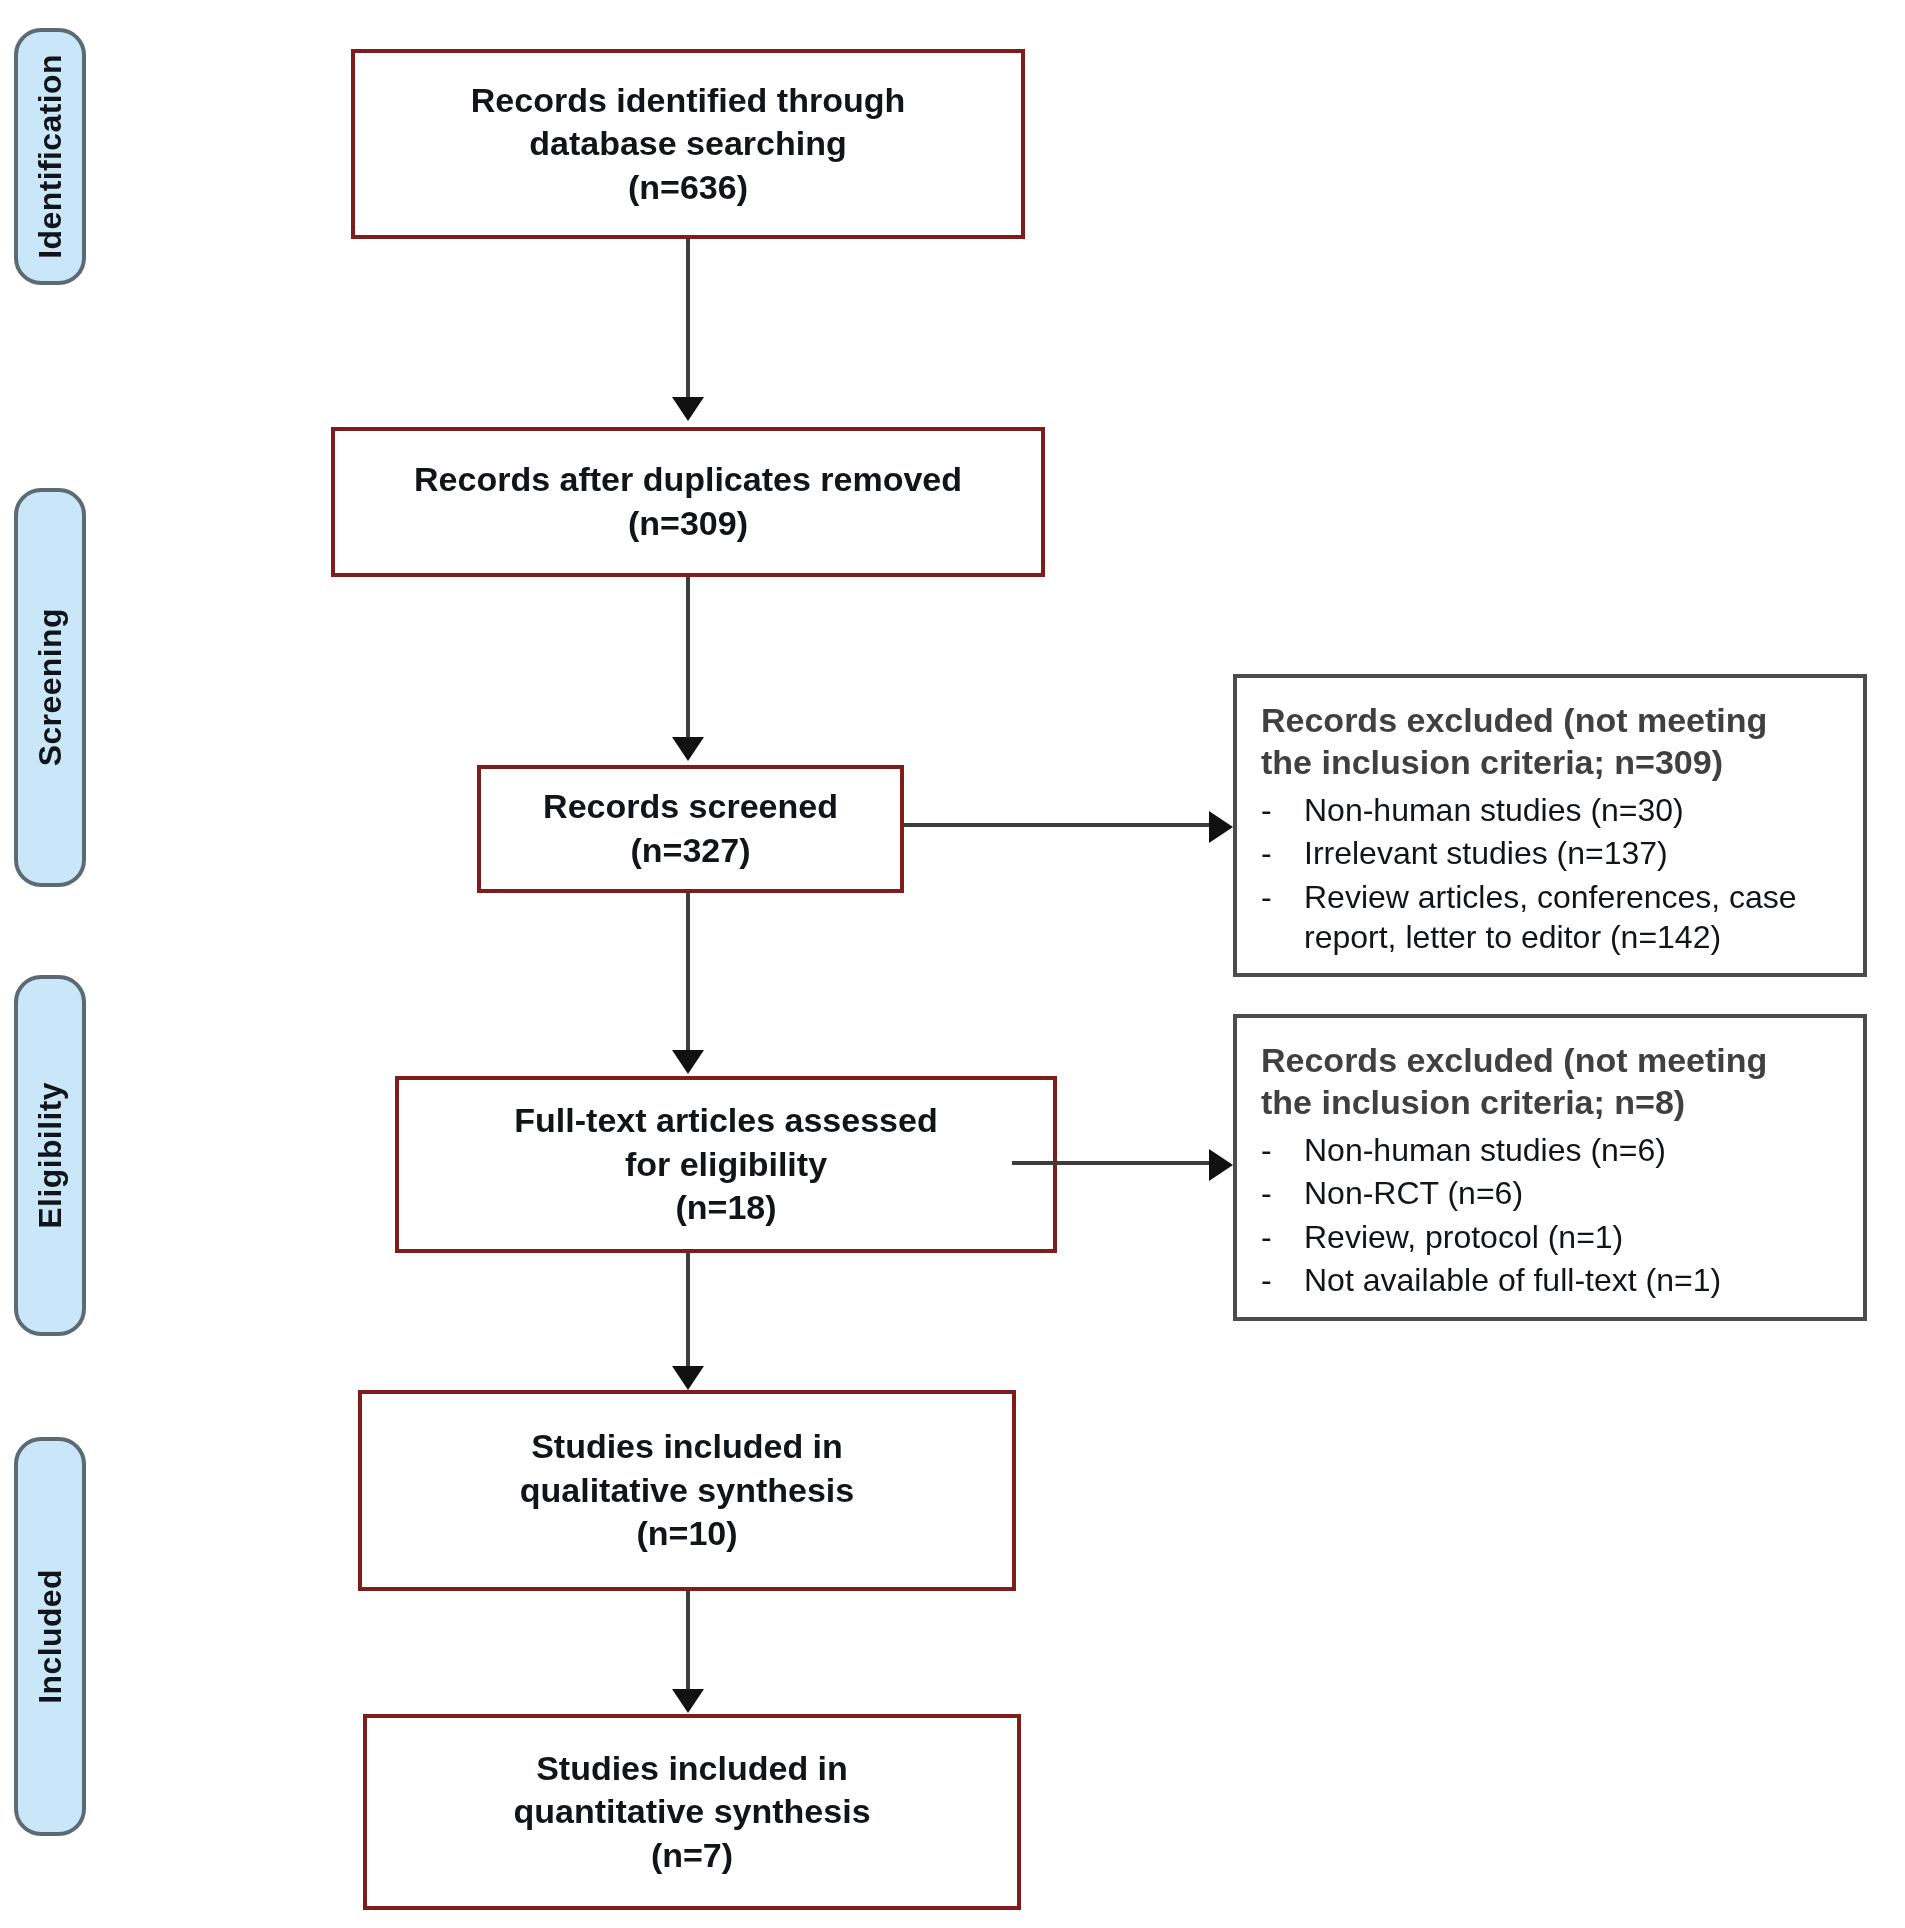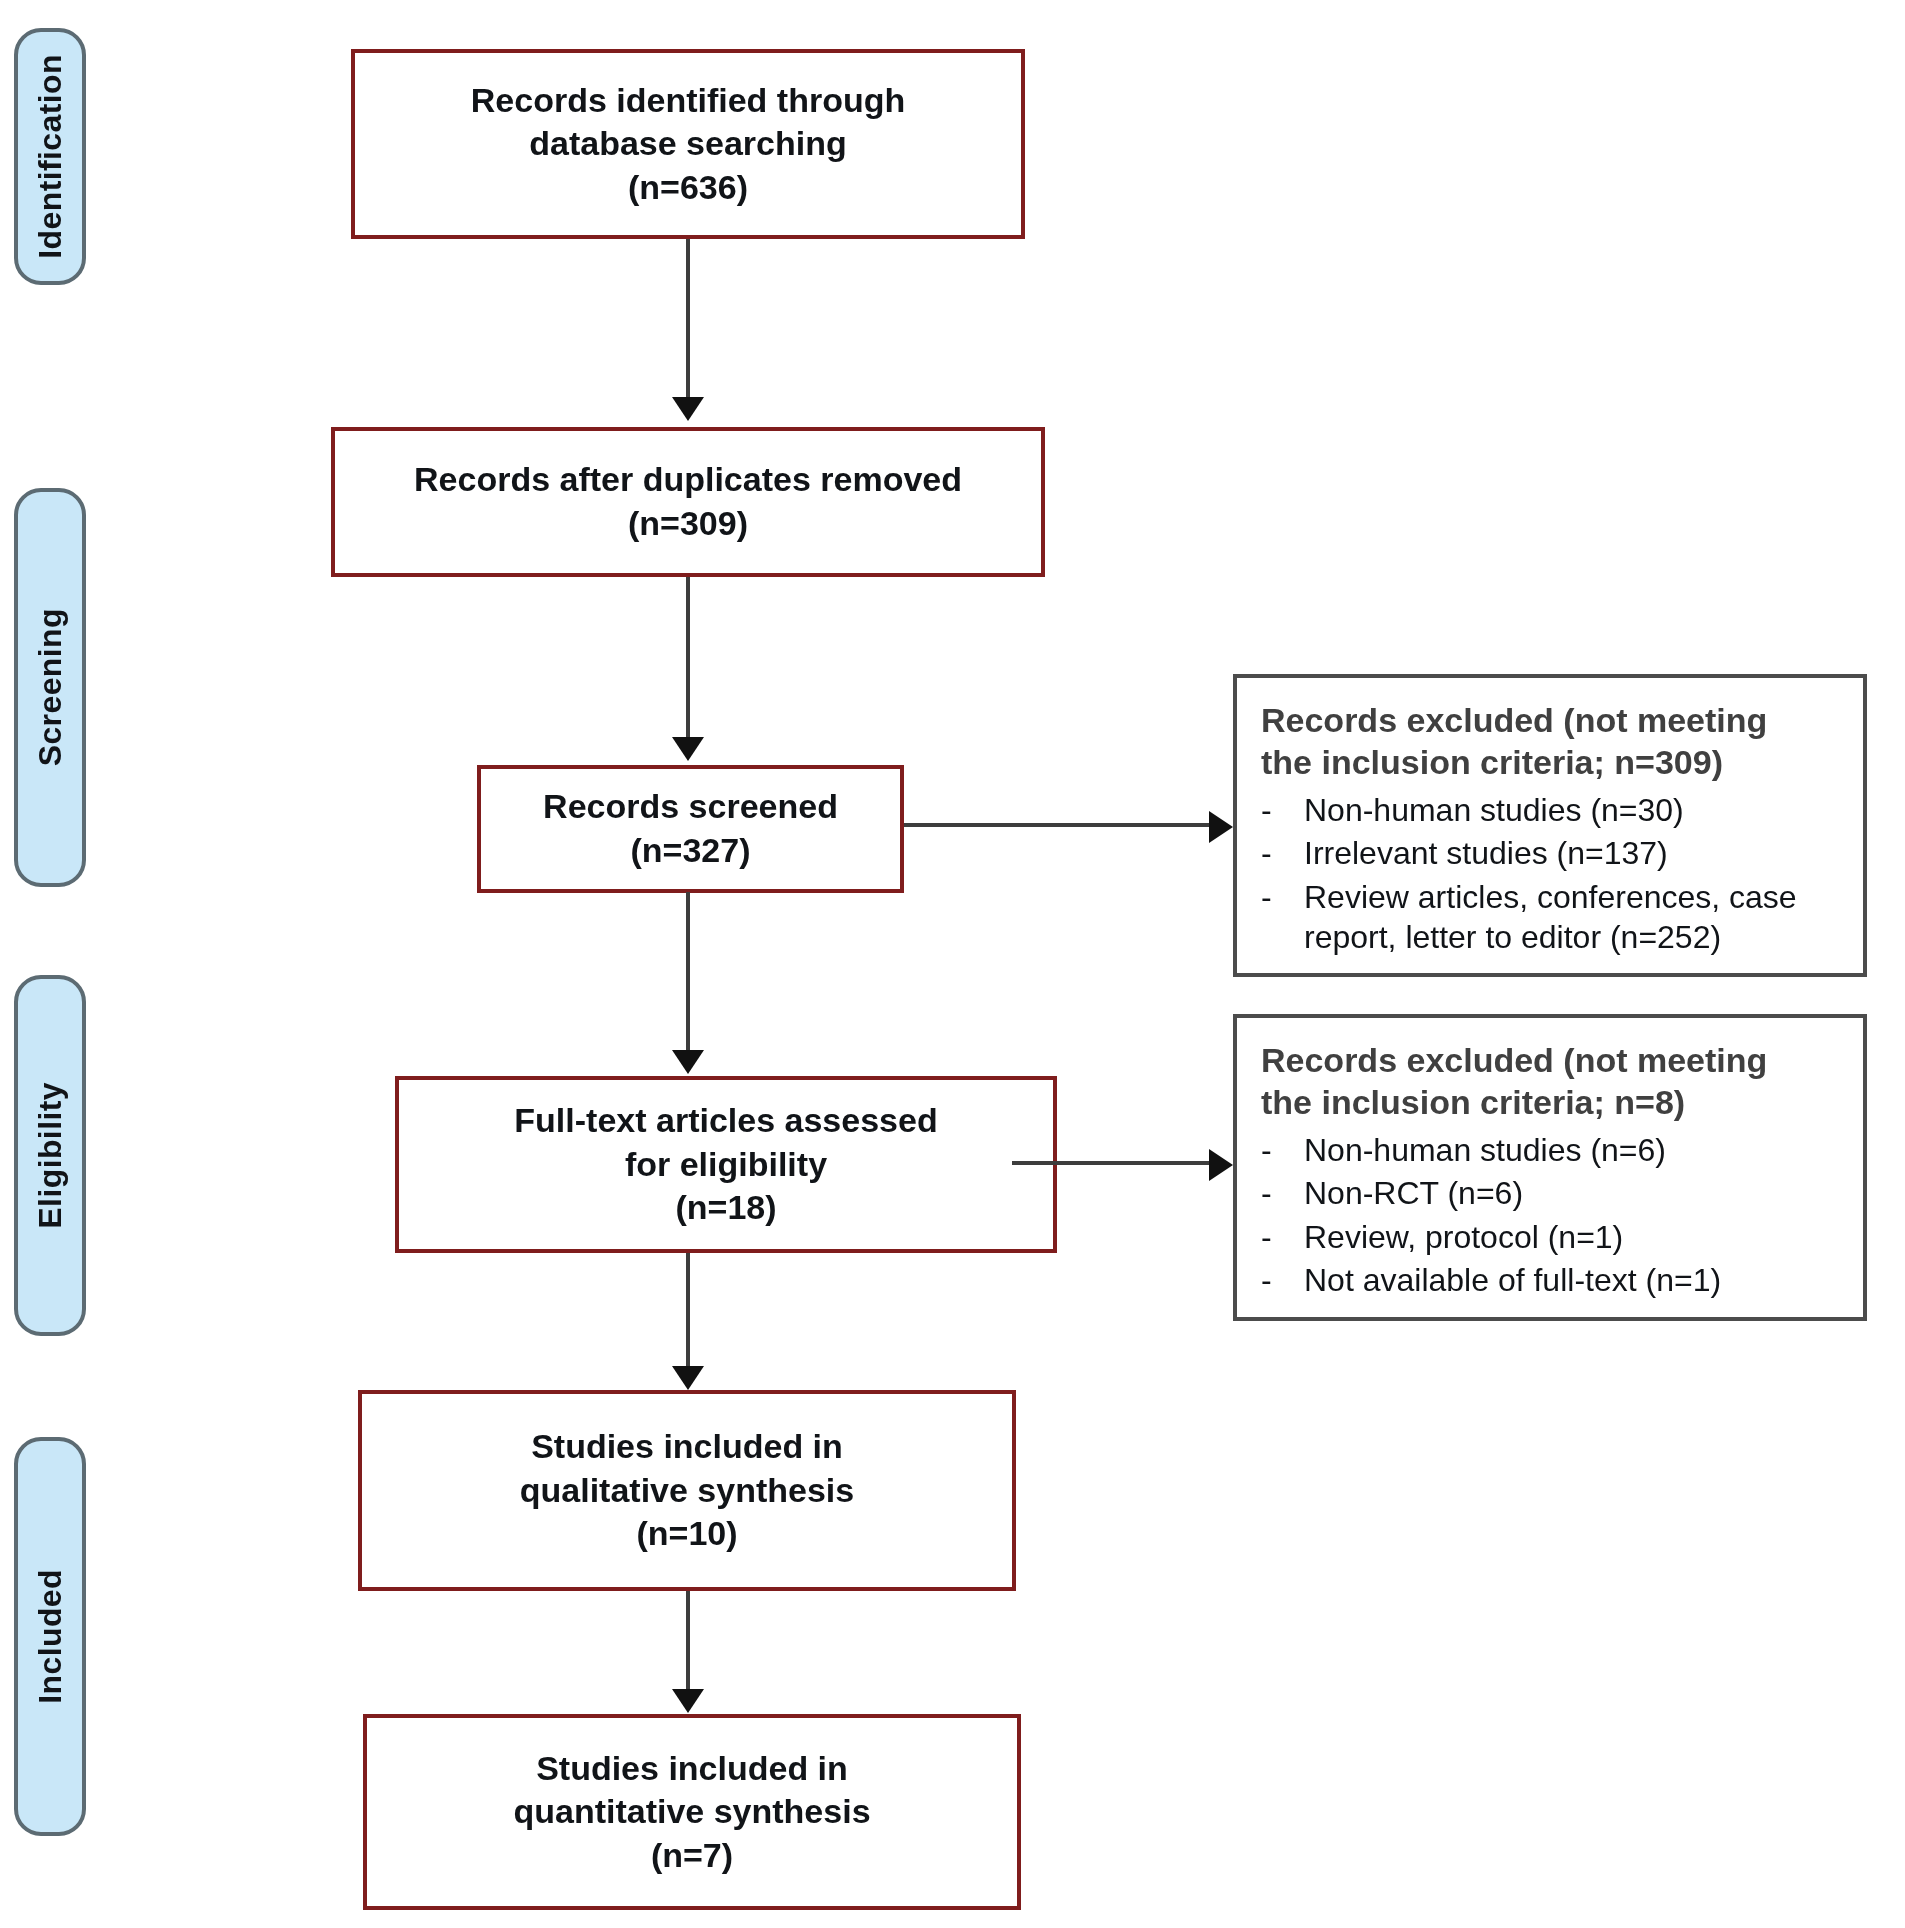--- a/index.html
+++ b/index.html
@@ -195,21 +195,21 @@
         <span class="excl-bullet">-</span>
         <span class="excl-item-text">Non-human  studies (n=30)</span>
       </li>
       <li class="excl-item">
         <span class="excl-bullet">-</span>
         <span class="excl-item-text">Irrelevant  studies (n=137)</span>
       </li>
       <li class="excl-item">
         <span class="excl-bullet">-</span>
         <span class="excl-item-text">Review  articles, conferences, case
-report, letter to editor (n=252)</span>
+report, letter to editor (n=142)</span>
       </li>
     </ul>
   </div>
 
   <div class="excl-box" style="left:1233px; top:1014px; width:634px; height:307px;">
     <div class="excl-title">Records  excluded (not meeting
 the inclusion criteria; n=8)</div>
     <ul class="excl-list">
       <li class="excl-item">
         <span class="excl-bullet">-</span>

